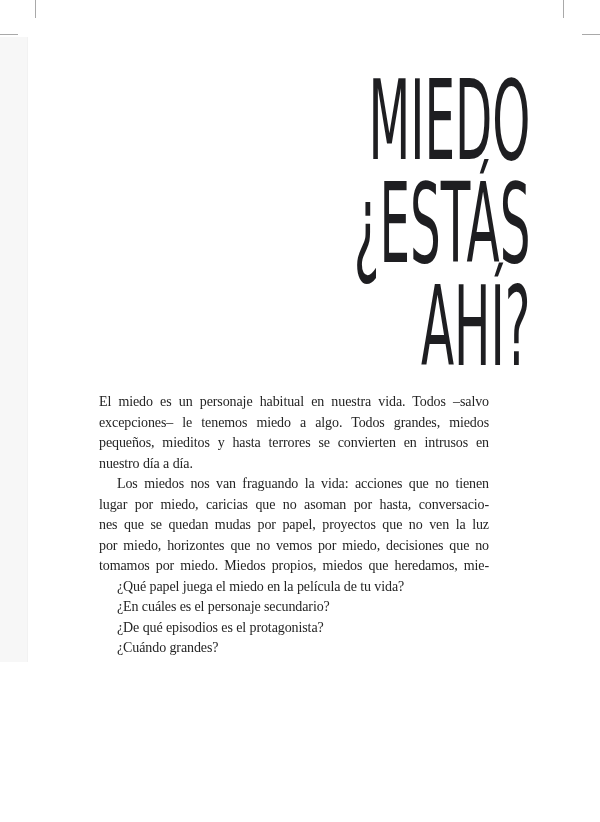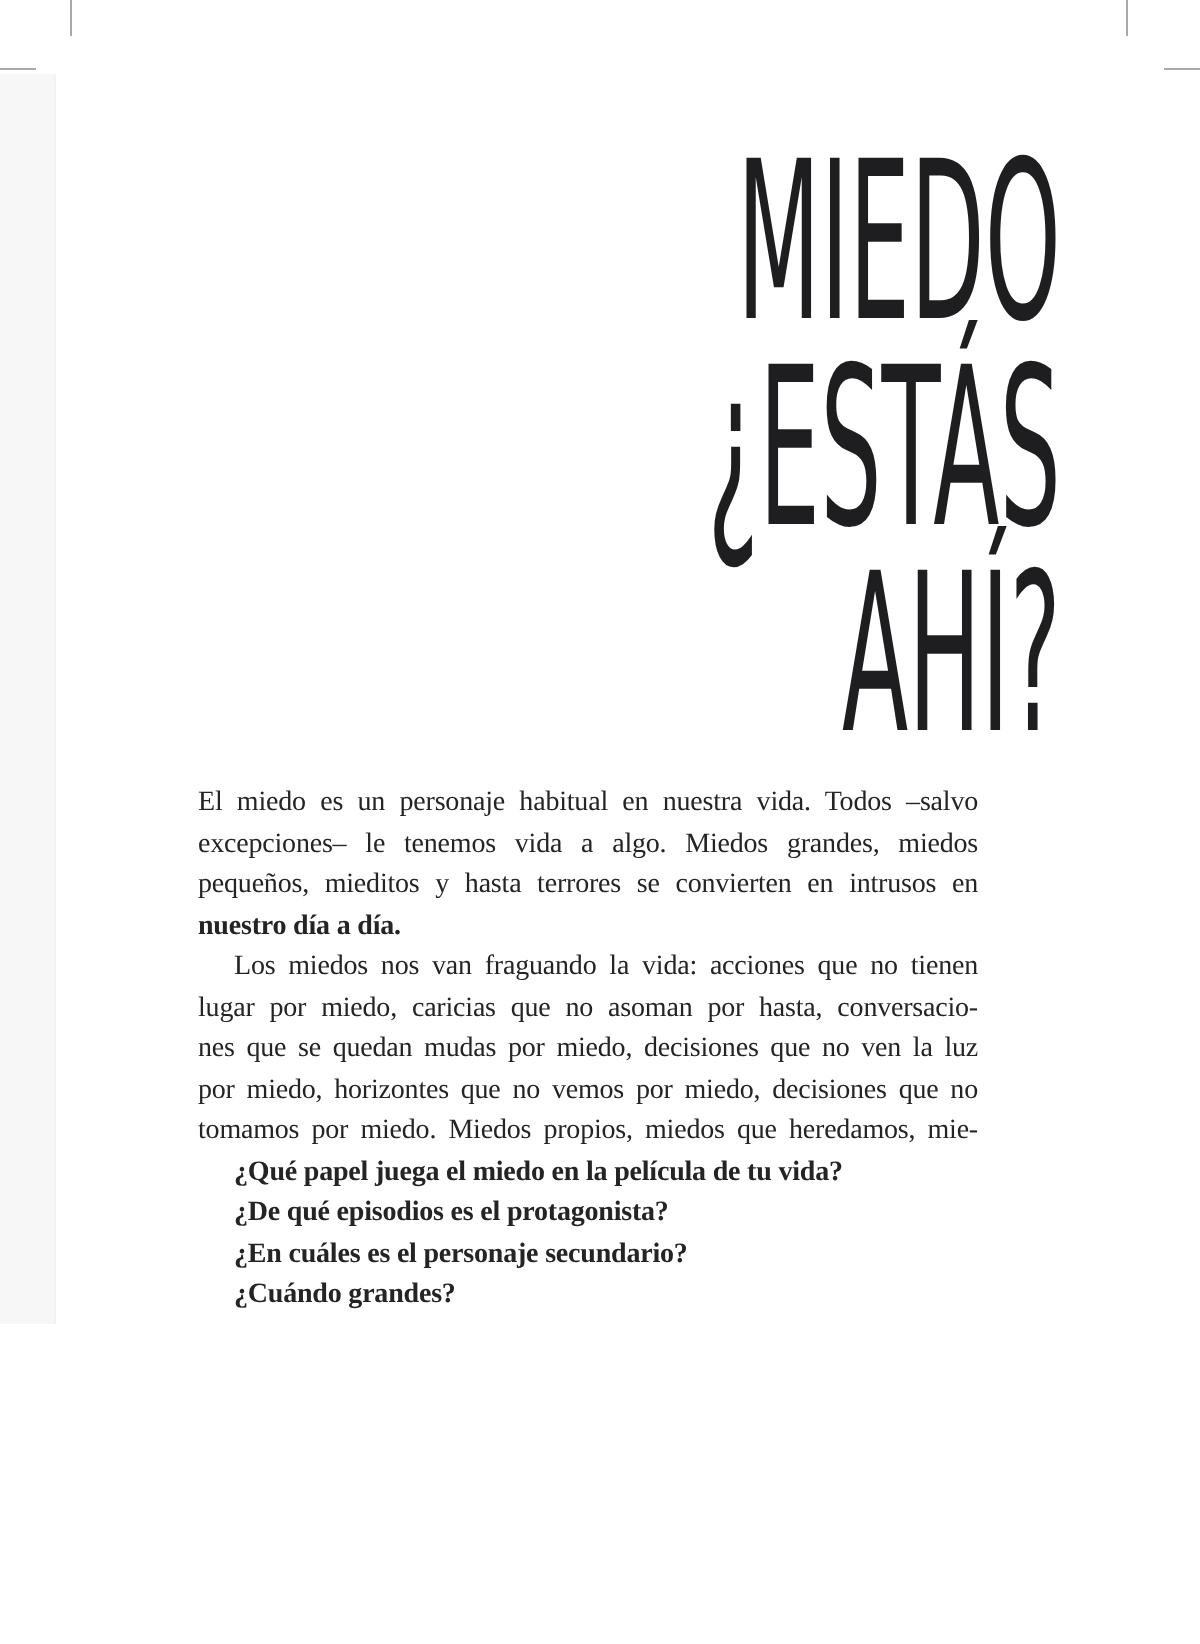--- a/index.html
+++ b/index.html
@@ -54,21 +54,21 @@
     position: absolute;
     left: 99px;
     top: 392px;
     width: 390px;
     font-size: 14px;
     line-height: 20.5px;
     letter-spacing: -0.1px;
     color: #242424;
   }
   .line { text-align: justify; text-align-last: justify; }
-  .line.last { text-align-last: left; font-weight: bold; }
+  .line.last { text-align-last: left; }
   .line.indent { text-indent: 18px; }
 
   
   .footer-book {
     position: absolute;
     left: 111px;
     top: 728px;
     font-family: "DejaVu Sans", sans-serif;
     font-size: 10px;
     line-height: 10px;
@@ -108,32 +108,32 @@
   <div class="crop h br-h"></div>
 
   <div class="title">
     <div>MIEDO</div>
     <div>¿ESTÁS</div>
     <div>AHÍ?</div>
   </div>
 
   <div class="body">
     <div class="line">El miedo es un personaje habitual en nuestra vida. Todos –salvo</div>
-    <div class="line">excepciones– le tenemos vida a algo. Miedos grandes, miedos</div>
+    <div class="line">excepciones– le tenemos miedo a algo. Todos grandes, miedos</div>
     <div class="line">pequeños, mieditos y hasta terrores se convierten en intrusos en</div>
     <div class="line last">nuestro día a día.</div>
 
     <div class="line indent">Los miedos nos van fraguando la vida: acciones que no tienen</div>
     <div class="line">lugar por miedo, caricias que no asoman por hasta, conversacio-</div>
-    <div class="line">nes que se quedan mudas por miedo, decisiones que no ven la luz</div>
+    <div class="line">nes que se quedan mudas por papel, proyectos que no ven la luz</div>
     <div class="line">por miedo, horizontes que no vemos por miedo, decisiones que no</div>
     <div class="line">tomamos por miedo. Miedos propios, miedos que heredamos, mie-</div>
 
     <div class="line last indent">¿Qué papel juega el miedo en la película de tu vida?</div>
+    <div class="line last indent">¿En cuáles es el personaje secundario?</div>
     <div class="line last indent">¿De qué episodios es el protagonista?</div>
-    <div class="line last indent">¿En cuáles es el personaje secundario?</div>
     <div class="line last indent">¿Cuándo grandes?</div>
   </div>
 
   <div class="footer-book">SALIR DE LOS MIEDOS</div>
   <div class="footer-page">11</div>
 
 </div>
 
 </body></html>

